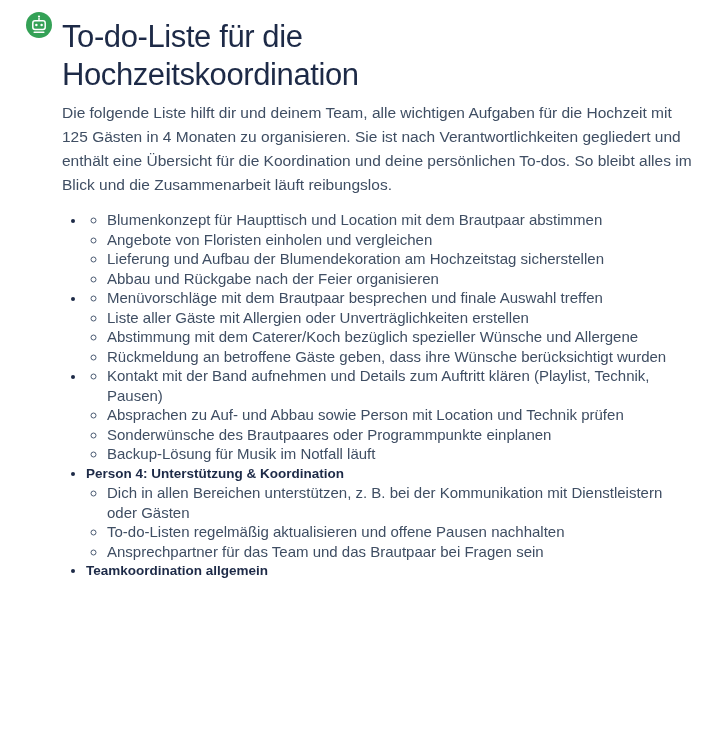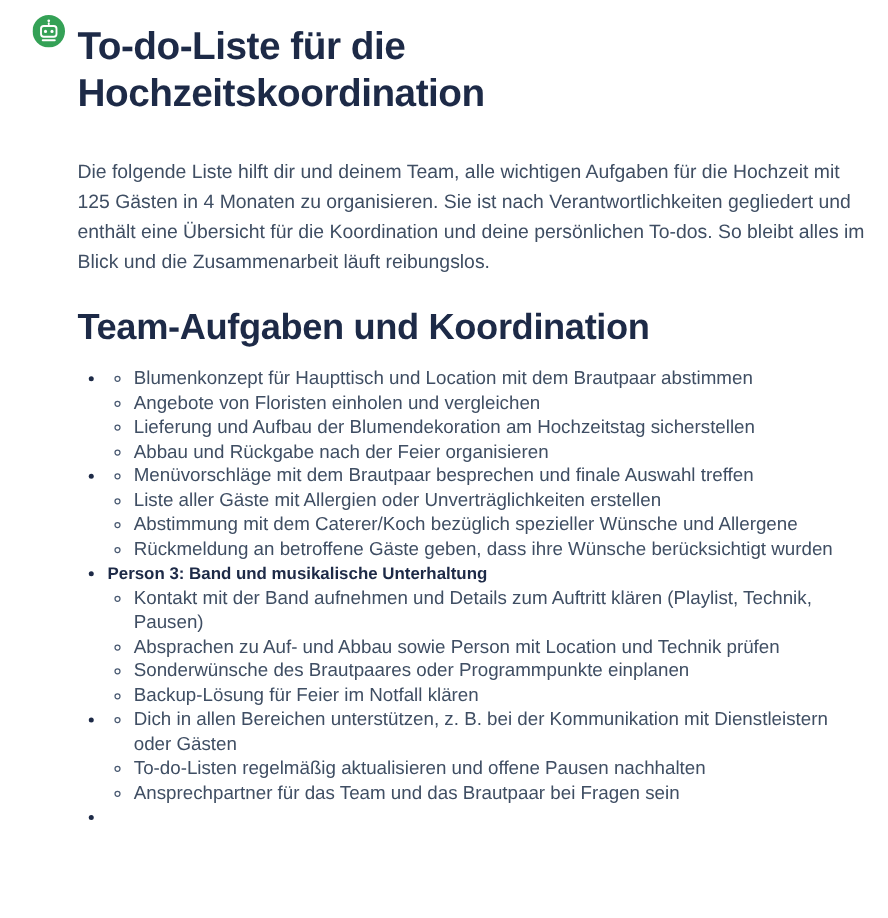--- a/index.html
+++ b/index.html
@@ -23,26 +23,26 @@
     top: 12px;
     width: 26px;
     height: 26px;
     display: inline-block;
   }
   h1.page-title {
     margin: 0;
     max-width: 470px;
     font-size: 31px;
     line-height: 38px;
-    font-weight: 700;
+    font-weight: 400;
     letter-spacing: -0.4px;
     color: #1d2a47;
   }
   p.intro {
-    margin: 32px 0 0 0;
+    margin: 7px 0 0 0;
     max-width: 630px;
     font-size: 15.5px;
     line-height: 24px;
     color: #3f4e63;
   }
   h2.section-heading {
     margin: 22px 0 0 0;
     font-size: 29px;
     line-height: 36px;
     font-weight: 700;
@@ -88,21 +88,20 @@
       <circle cx="10.4" cy="13.1" r="1.25" fill="#ffffff"></circle>
       <circle cx="15.6" cy="13.1" r="1.25" fill="#ffffff"></circle>
       <line x1="8.2" y1="20.2" x2="17.8" y2="20.2" stroke="#ffffff" stroke-width="1.6" stroke-linecap="round"></line>
     </svg>
   </span>
 
   <h1 class="page-title">To-do-Liste für die Hochzeitskoordination</h1>
 
   <p class="intro">Die folgende Liste hilft dir und deinem Team, alle wichtigen Aufgaben für die Hochzeit mit 125 Gästen in 4 Monaten zu organisieren. Sie ist nach Verantwortlichkeiten gegliedert und enthält eine Übersicht für die Koordination und deine persönlichen To-dos. So bleibt alles im Blick und die Zusammenarbeit läuft reibungslos.</p>
 
-  <h2 class="section-heading">Team-Aufgaben und Koordination</h2>
 
   <ul class="groups">
 
     <li class="group">
       <ul class="sub">
         <li class="sub-item">Blumenkonzept für Haupttisch und Location mit dem Brautpaar abstimmen</li>
         <li class="sub-item">Angebote von Floristen einholen und vergleichen</li>
         <li class="sub-item">Lieferung und Aufbau der Blumendekoration am Hochzeitstag sicherstellen</li>
         <li class="sub-item">Abbau und Rückgabe nach der Feier organisieren</li>
       </ul>
@@ -111,34 +110,35 @@
     <li class="group">
       <ul class="sub">
         <li class="sub-item">Menüvorschläge mit dem Brautpaar besprechen und finale Auswahl treffen</li>
         <li class="sub-item">Liste aller Gäste mit Allergien oder Unverträglichkeiten erstellen</li>
         <li class="sub-item">Abstimmung mit dem Caterer/Koch bezüglich spezieller Wünsche und Allergene</li>
         <li class="sub-item">Rückmeldung an betroffene Gäste geben, dass ihre Wünsche berücksichtigt wurden</li>
       </ul>
     </li>
 
     <li class="group">
-      <span class="group-label">Person 3: Band und musikalische Unterhaltung</span>
       <ul class="sub">
         <li class="sub-item">Kontakt mit der Band aufnehmen und Details zum Auftritt klären (Playlist, Technik, Pausen)</li>
         <li class="sub-item">Absprachen zu Auf- und Abbau sowie Person mit Location und Technik prüfen</li>
         <li class="sub-item">Sonderwünsche des Brautpaares oder Programmpunkte einplanen</li>
-        <li class="sub-item">Backup-Lösung für Feier im Notfall klären</li>
+        <li class="sub-item">Backup-Lösung für Musik im Notfall läuft</li>
       </ul>
     </li>
 
     <li class="group">
+      <span class="group-label">Person 4: Unterstützung &amp; Koordination</span>
       <ul class="sub">
         <li class="sub-item">Dich in allen Bereichen unterstützen, z. B. bei der Kommunikation mit Dienstleistern oder Gästen</li>
         <li class="sub-item">To-do-Listen regelmäßig aktualisieren und offene Pausen nachhalten</li>
         <li class="sub-item">Ansprechpartner für das Team und das Brautpaar bei Fragen sein</li>
       </ul>
     </li>
 
     <li class="group">
+      <span class="group-label">Teamkoordination allgemein</span>
     </li>
 
   </ul>
 </div>
 
 </body></html>

